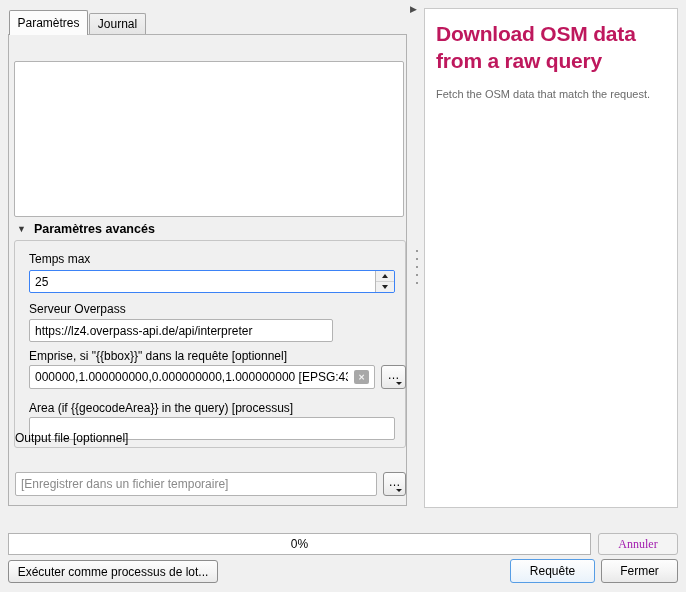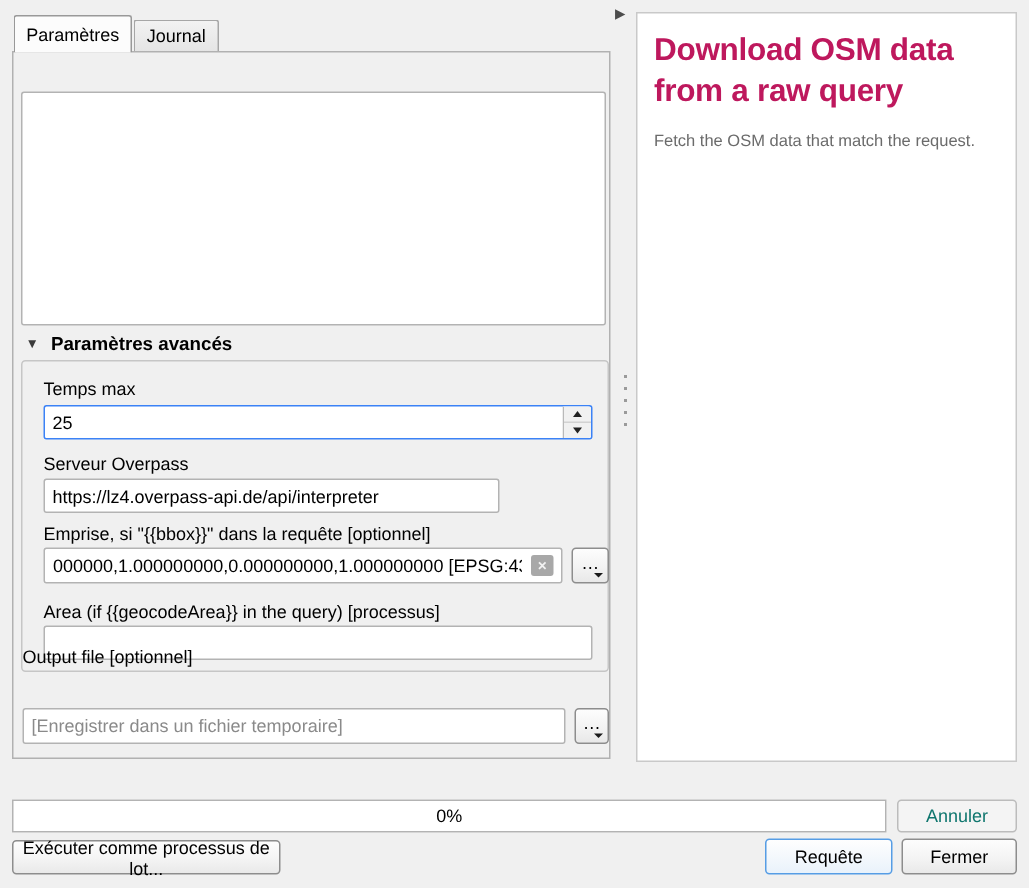--- a/index.html
+++ b/index.html
@@ -136,29 +136,29 @@
     font-size: 12px;
   }
   .btn {
     position: absolute;
     border: 1px solid #8d8d8d; border-radius: 3px;
     background: linear-gradient(180deg, #fdfdfd 0%, #f4f4f4 55%, #e9e9e9 100%);
     font-family: "Liberation Sans", sans-serif; font-size: 12px; color: #000;
     display: flex; align-items: center; justify-content: center; cursor: pointer;
   }
   .btn.disabled {
-    color: #0f766e; border-color: #bcbcbc;
-    background: #f4f4f4; cursor: default;
+    color: #a21caf; border-color: #bcbcbc;
+    background: #f4f4f4; cursor: default; font-family: Liberation Serif, serif;
   }
   .btn.focused {
     border-color: #569de5;
     background: linear-gradient(180deg, #fefefe 0%, #f2f7fc 60%, #e9f2fb 100%);
   }
   .btn-cancel { left: 598px; top: 533px; width: 80px; height: 22px; }
-  .btn-batch  { left: 8px;   top: 560px; width: 179px; height: 23px; }
+  .btn-batch  { left: 8px;   top: 560px; width: 210px; height: 23px; }
   .btn-run    { left: 510px; top: 559px; width: 85px; height: 24px; }
   .btn-close  { left: 601px; top: 559px; width: 77px; height: 24px; }
 </style>
 </head>
 <body>
 
 <div>
 
   <div class="tab active">Paramètres</div>
   <div class="tab inactive">Journal</div>

